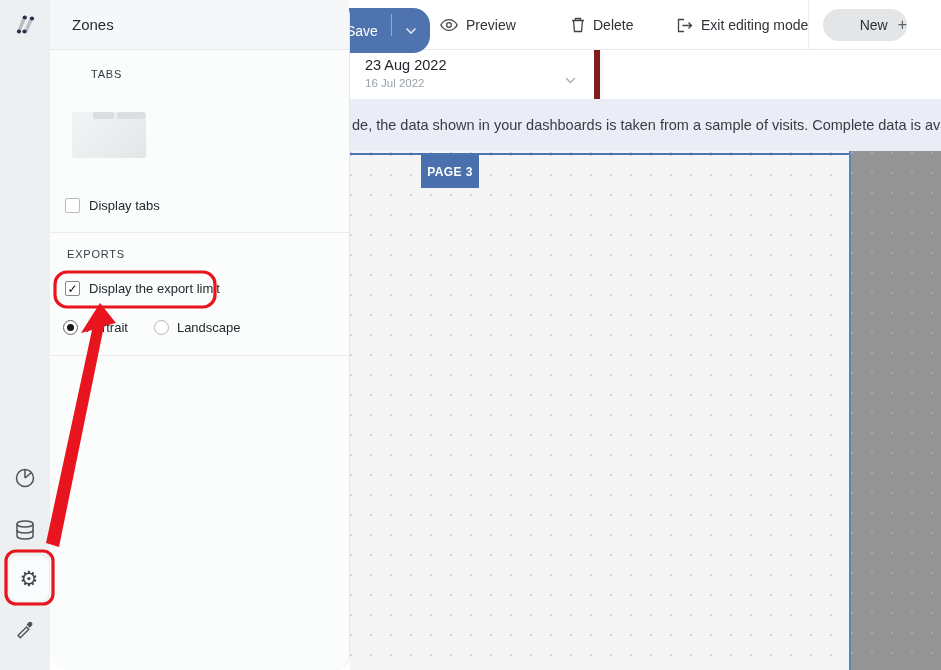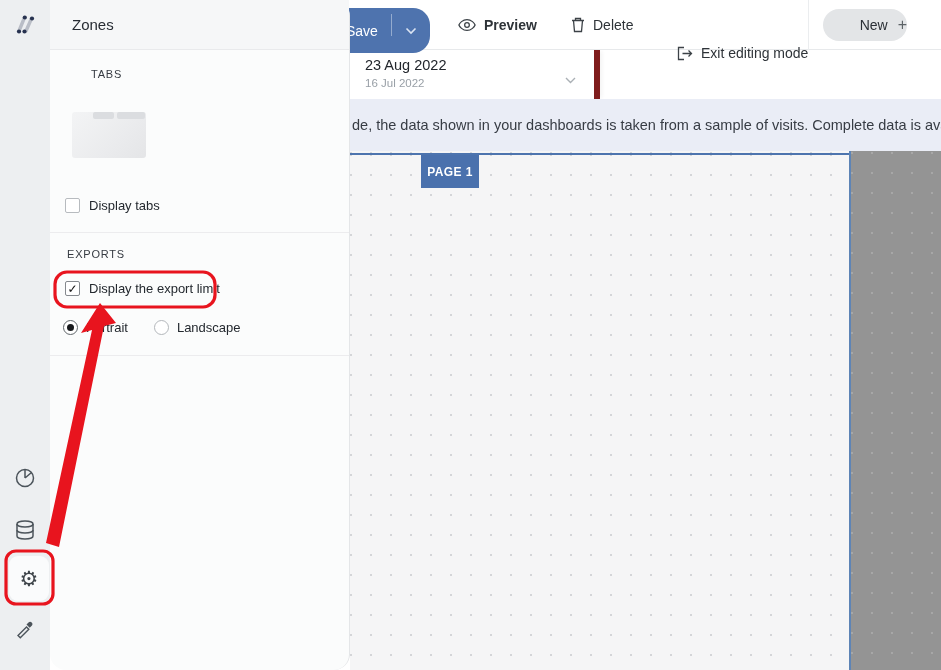--- a/index.html
+++ b/index.html
@@ -92,40 +92,40 @@
     <div class="save-btn">
       <span class="save-label">Save</span>
       <span class="save-divider"></span>
       <span class="save-chevron">
         <svg width="12" height="8" viewBox="0 0 12 8">
             <path d="M1.5 1.5 L6 6 L10.5 1.5" fill="none" stroke="#dbe4f2" stroke-width="1.6"></path>
           </svg>
       </span>
     </div>
 
-    <div class="tool-item" style="left:158px;font-weight:bold;">
+    <div class="tool-item" style="left:140px;">
       <span class="tool-icon">
         <svg width="18" height="14" viewBox="0 0 20 14">
             <path d="M10 1 C5 1 1.8 5 1 7 c.8 2 4 6 9 6 s8.2-4 9-6 c-.8-2-4-6-9-6z" fill="none" stroke="#3c4247" stroke-width="1.4"></path>
             <circle cx="10" cy="7" r="2.6" fill="none" stroke="#3c4247" stroke-width="1.4"></circle>
           </svg>
       </span>
       <span>Preview</span>
     </div>
 
     <div class="tool-item" style="left:271px;">
       <span class="tool-icon">
         <svg width="14" height="16" viewBox="0 0 14 16">
             <path d="M1 3.5h12 M4.5 3.5V1.5h5v2 M2.5 3.5l1 11h7l1-11" fill="none" stroke="#3c4247" stroke-width="1.3"></path>
           </svg>
       </span>
       <span>Delete</span>
     </div>
 
-    <div class="tool-item" style="left:377px;margin-top:28px;">
+    <div class="tool-item" style="left:377px;">
       <span class="tool-icon">
         <svg width="16" height="15" viewBox="0 0 16 15">
             <path d="M7 1.5H1.5v12H7 M5.5 7.5h9 M11.5 4.5l3 3-3 3" fill="none" stroke="#3c4247" stroke-width="1.3"></path>
           </svg>
       </span>
       <span>Exit editing mode</span>
     </div>
 
     <div class="tb-divider"></div>
 
@@ -146,21 +146,21 @@
       </span>
     </div>
   </div>
 
   <div class="banner">
     <div class="banner-text">de, the data shown in your dashboards is taken from a sample of visits. Complete data is available in pr</div>
   </div>
 
   <div class="workspace">
     <div class="page">
-      <div class="page-badge">PAGE 1</div>
+      <div class="page-badge">PAGE 3</div>
     </div>
     <div class="outside"></div>
   </div>
 
   <div class="sidebar">
     <span class="logo">
       <svg width="30" height="30" viewBox="0 0 30 30">
         <line x1="9" y1="22" x2="14.5" y2="8.5" stroke="#b9bdc6" stroke-width="3.4" stroke-linecap="round"></line>
         <line x1="16" y1="22" x2="21.5" y2="9.5" stroke="#b9bdc6" stroke-width="3.4" stroke-linecap="round"></line>
         <circle cx="9" cy="22.5" r="2.1" fill="#273250"></circle>

